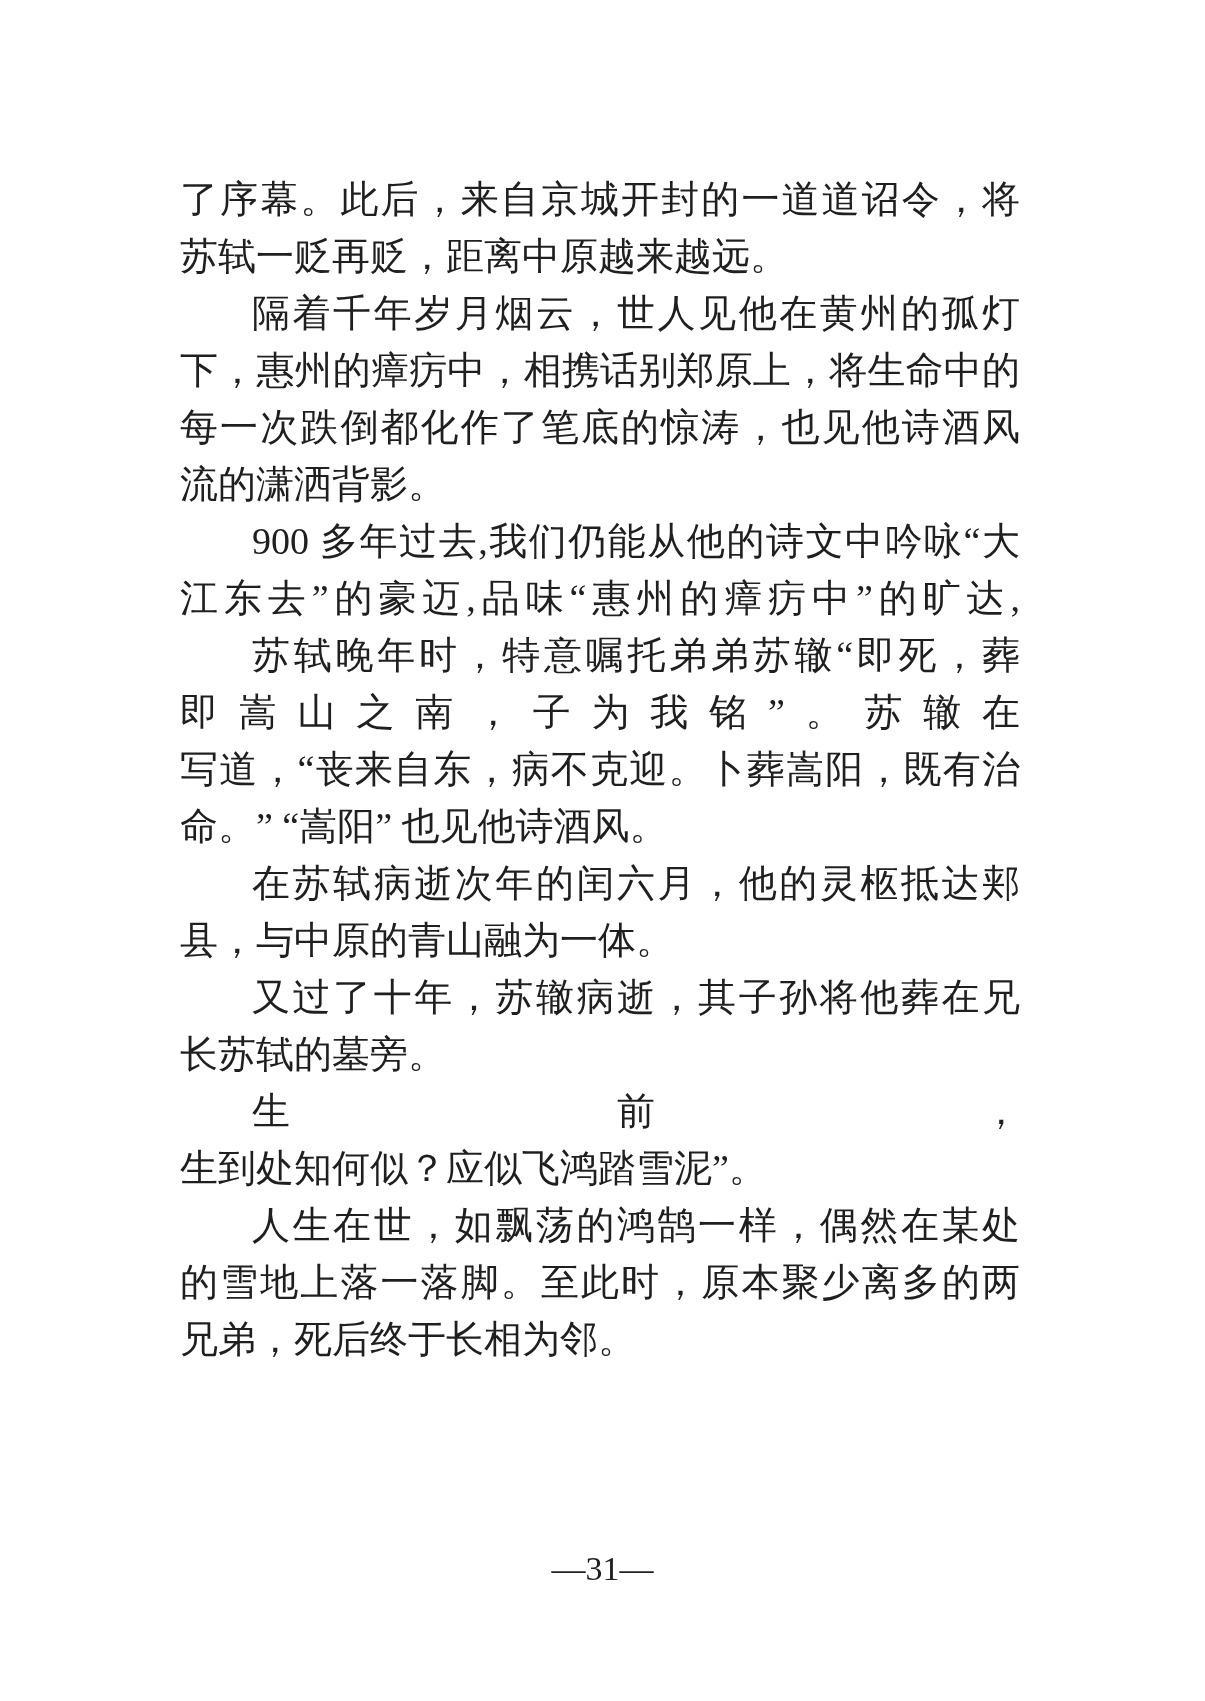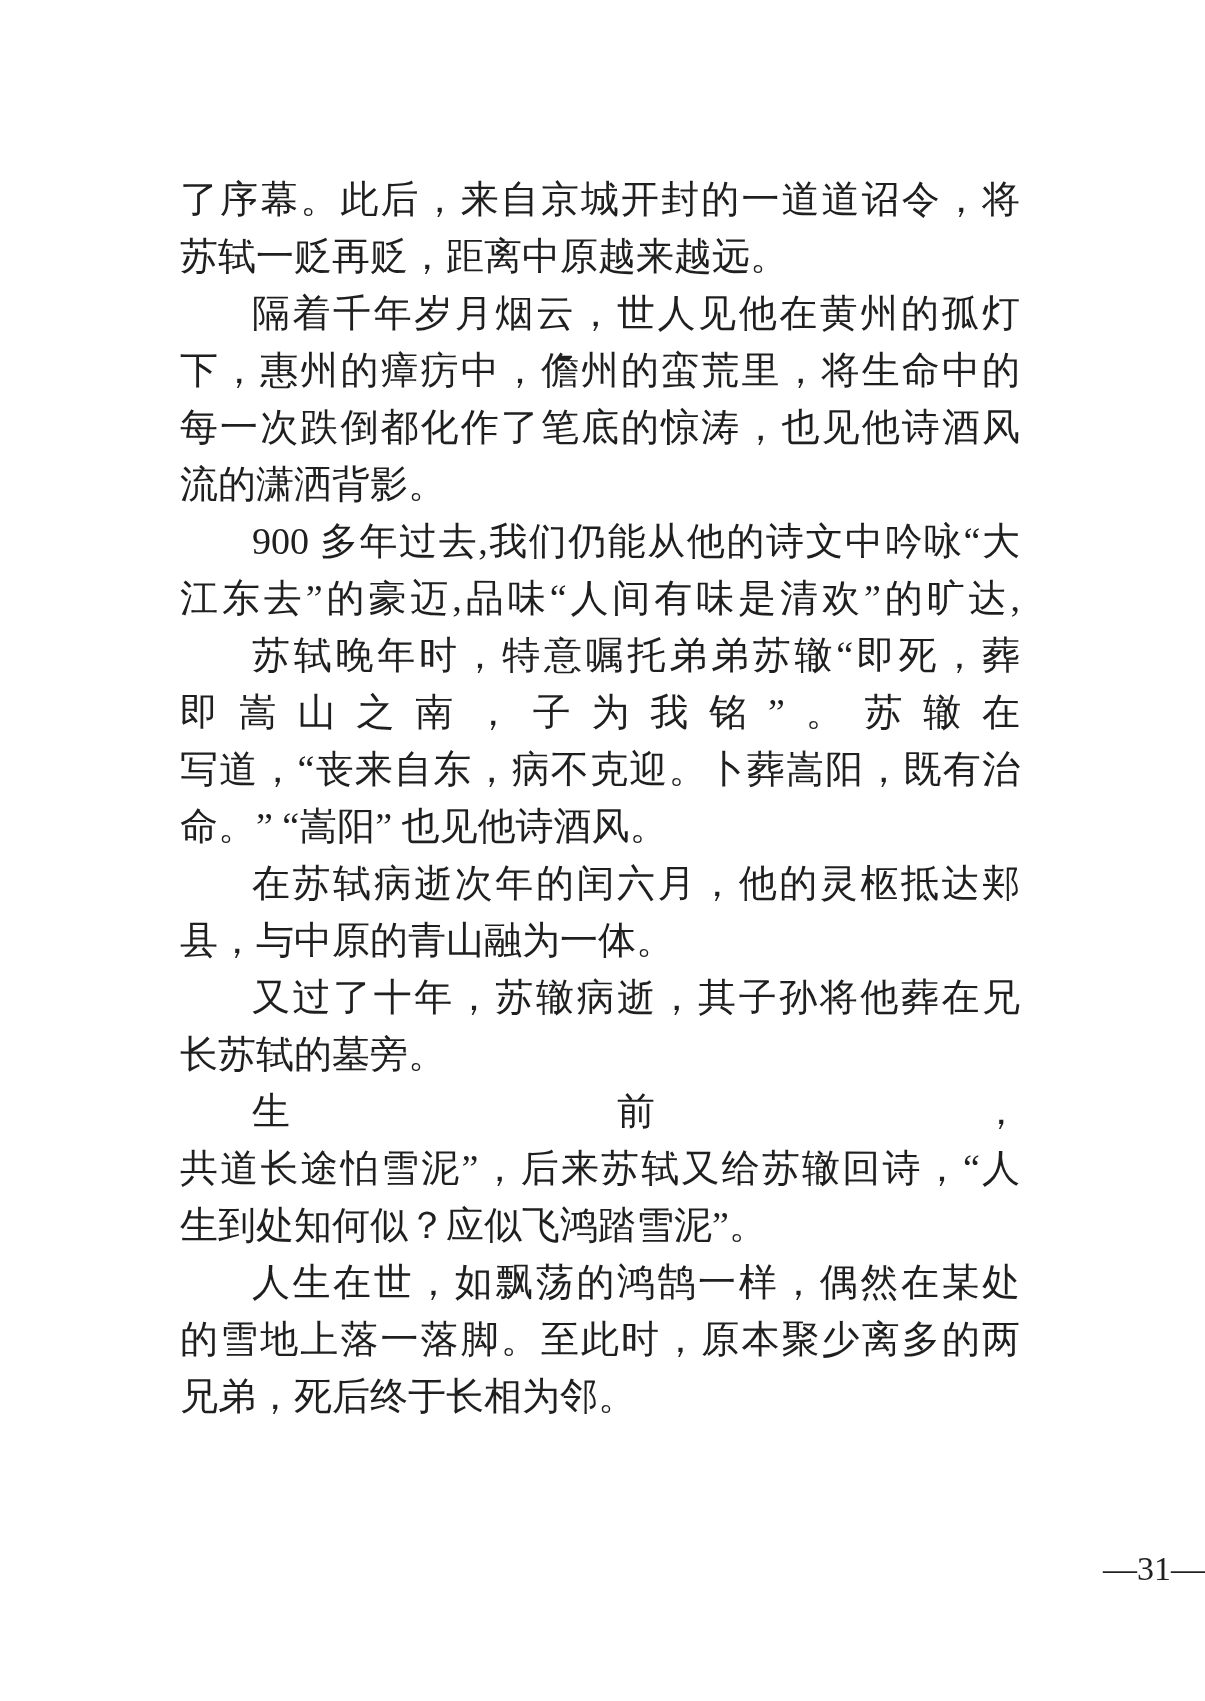--- a/index.html
+++ b/index.html
@@ -46,48 +46,47 @@
     word-break: keep-all;
   }
   .line.indent {
     padding-left: 72px;
   }
   .footer {
     position: absolute;
     left: 0;
     top: 1549px;
     width: 100%;
-    text-align: right;
+    text-align: center;
     font-size: 34px;
     line-height: 40px;
     color: #1f1f1f;
   }
 </style>
 </head>
 <body>
 
 <div class="page">
   <main class="text-block">
     <p class="line fill">了序幕。此后，来自京城开封的一道道诏令，将</p>
     <p class="line">苏轼一贬再贬，距离中原越来越远。</p>
     <p class="line indent fill">隔着千年岁月烟云，世人见他在黄州的孤灯</p>
-    <p class="line fill">下，惠州的瘴疠中，儋州的蛮荒里，将生命中的</p>
+    <p class="line fill">下，惠州的瘴疠中，相携话别郑原上，将生命中的</p>
     <p class="line fill">每一次跌倒都化作了笔底的惊涛，也见他诗酒风</p>
     <p class="line">流的潇洒背影。</p>
     <p class="line indent fill">900 多年过去,我们仍能从他的诗文中吟咏“大</p>
-    <p class="line fill">江东去”的豪迈,品味“人间有味是清欢”的旷达,</p>
+    <p class="line fill">江东去”的豪迈,品味“惠州的瘴疠中”的旷达,</p>
     <p class="line indent fill">苏轼晚年时，特意嘱托弟弟苏辙“即死，葬</p>
     <p class="line fill">即嵩山之南，子为我铭”。苏辙在《祭亡兄端明文》</p>
     <p class="line fill">写道，“丧来自东，病不克迎。卜葬嵩阳，既有治</p>
     <p class="line">命。” “嵩阳” 也见他诗酒风。</p>
     <p class="line indent fill">在苏轼病逝次年的闰六月，他的灵柩抵达郏</p>
     <p class="line">县，与中原的青山融为一体。</p>
     <p class="line indent fill">又过了十年，苏辙病逝，其子孙将他葬在兄</p>
     <p class="line">长苏轼的墓旁。</p>
     <p class="line indent fill">生前，苏辙曾给苏轼写诗，“相携话别郑原上，</p>
-    <p class="line fill">共道长途怕雪泥”，后来苏轼又给苏辙回诗，“人</p>
     <p class="line">生到处知何似？应似飞鸿踏雪泥”。</p>
     <p class="line indent fill">人生在世，如飘荡的鸿鹄一样，偶然在某处</p>
     <p class="line fill">的雪地上落一落脚。至此时，原本聚少离多的两</p>
     <p class="line">兄弟，死后终于长相为邻。</p>
   </main>
   <div class="footer">—31—</div>
 </div>
 
 </body></html>

